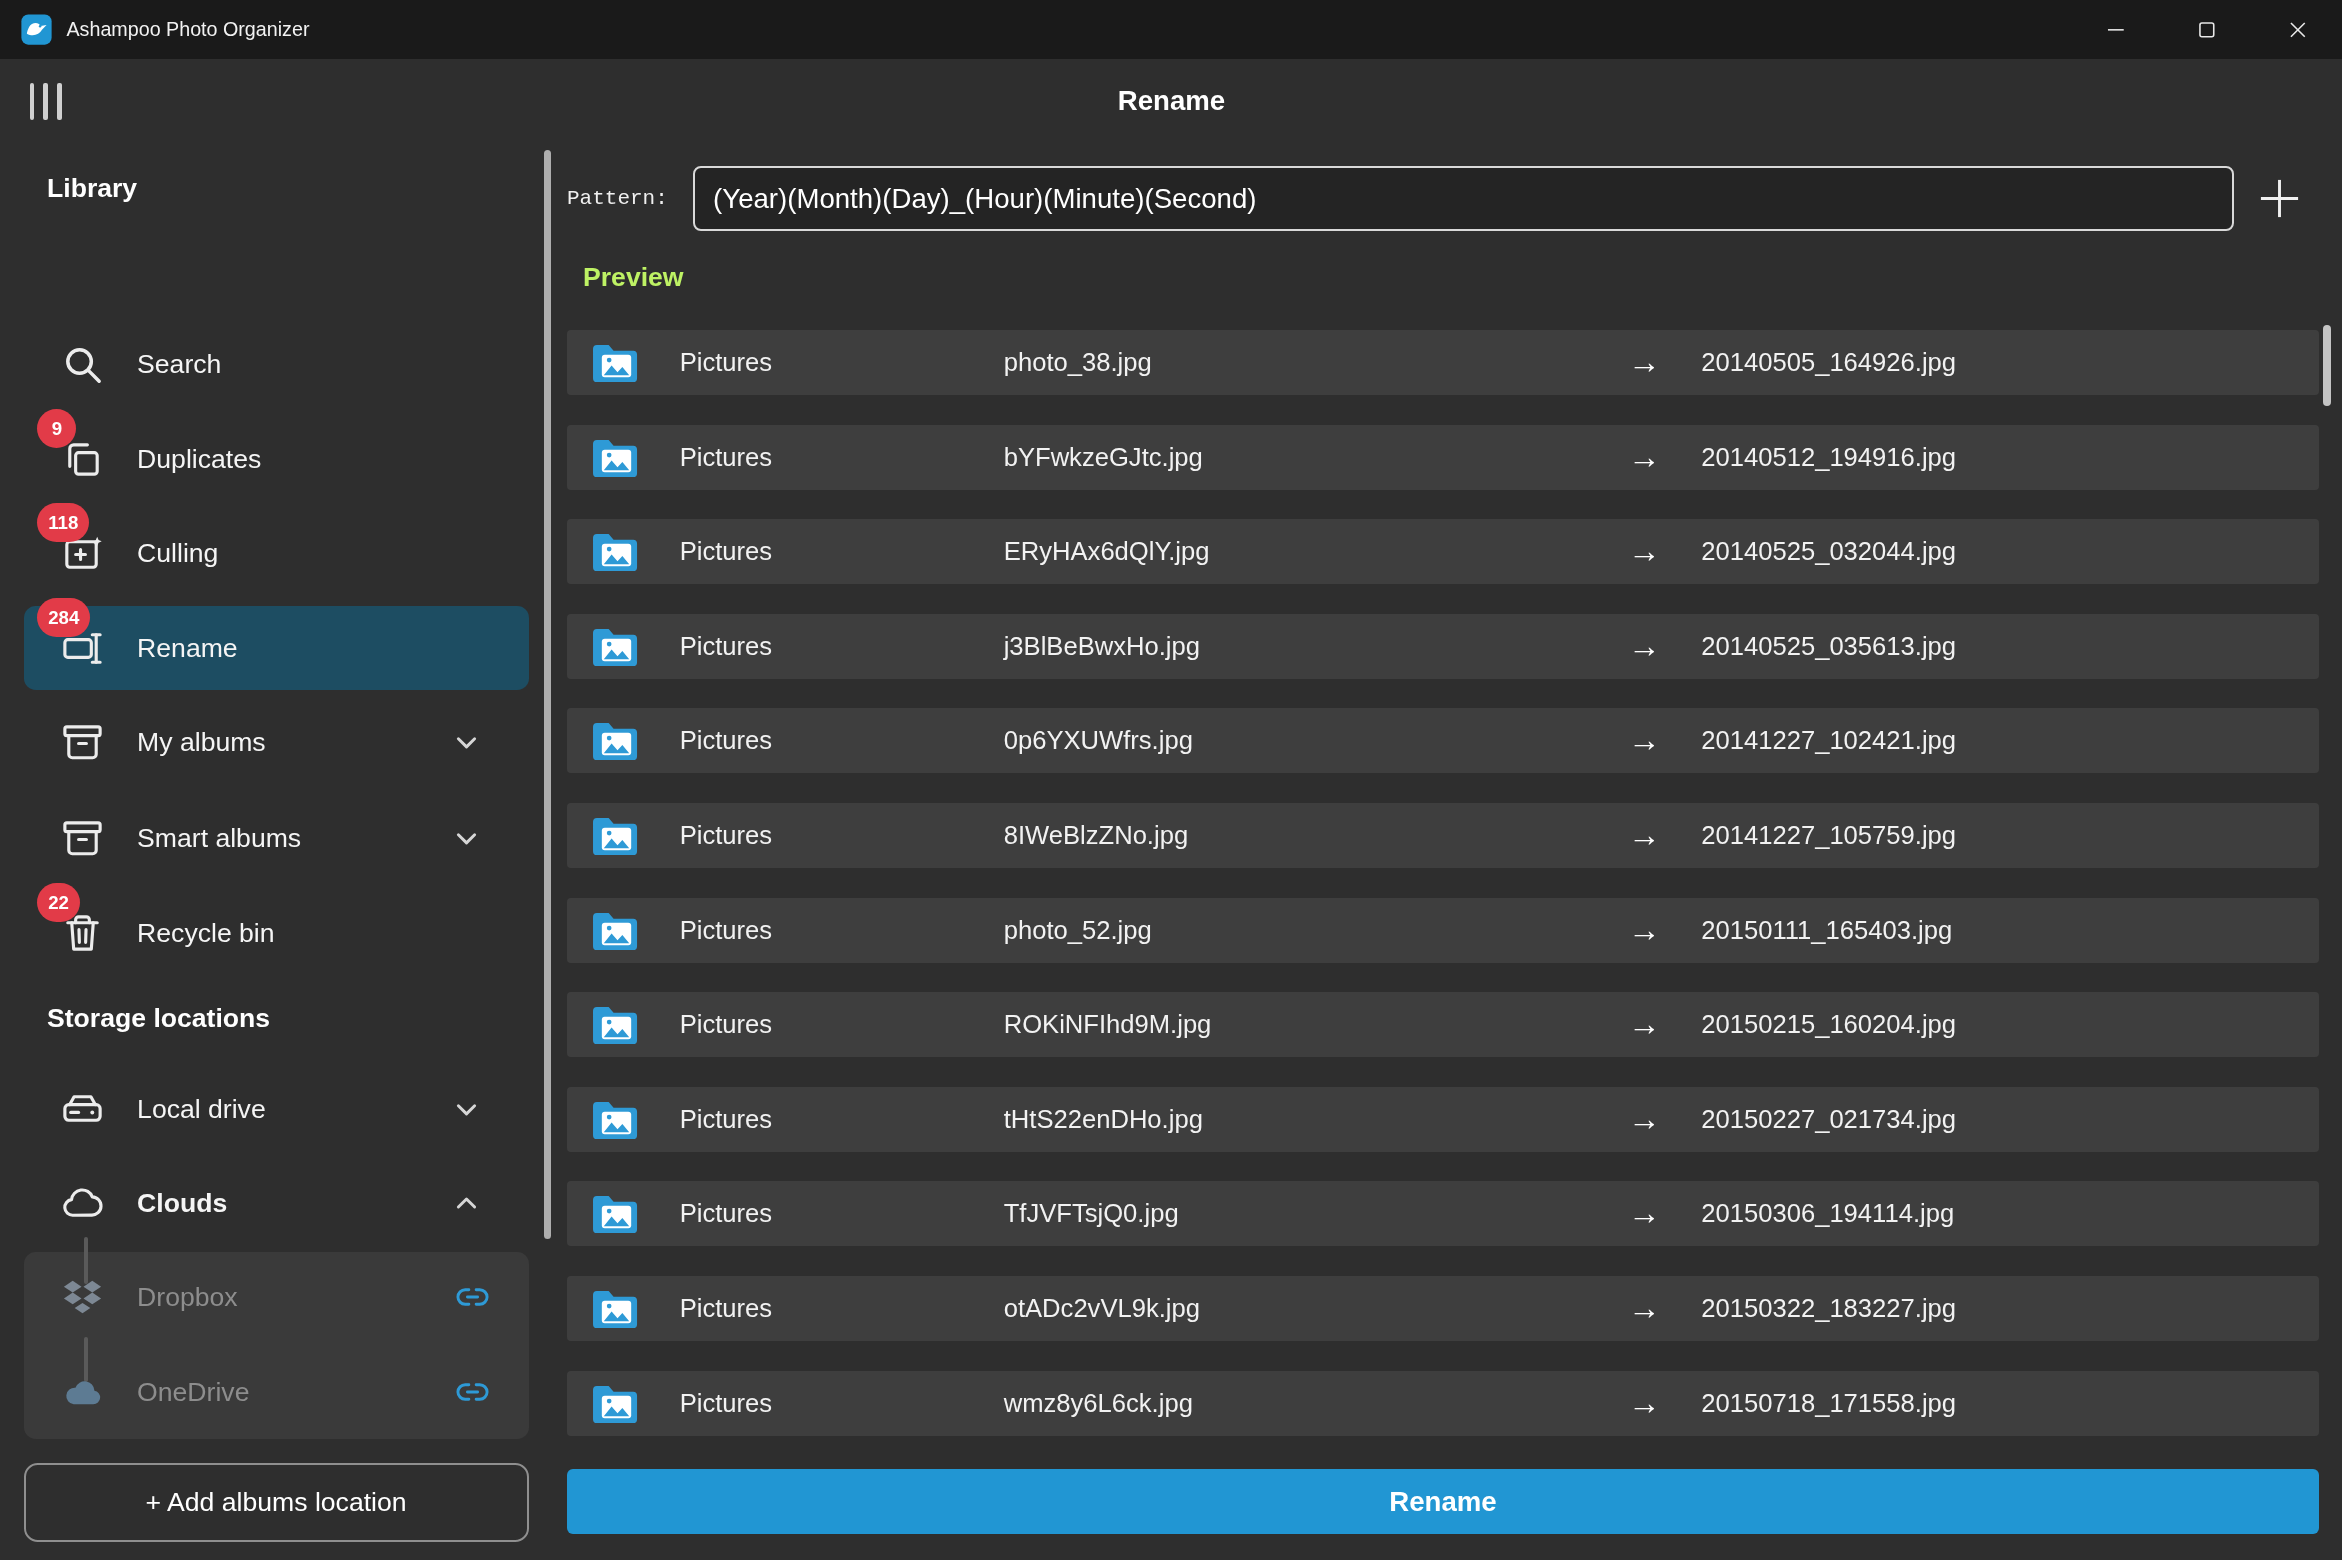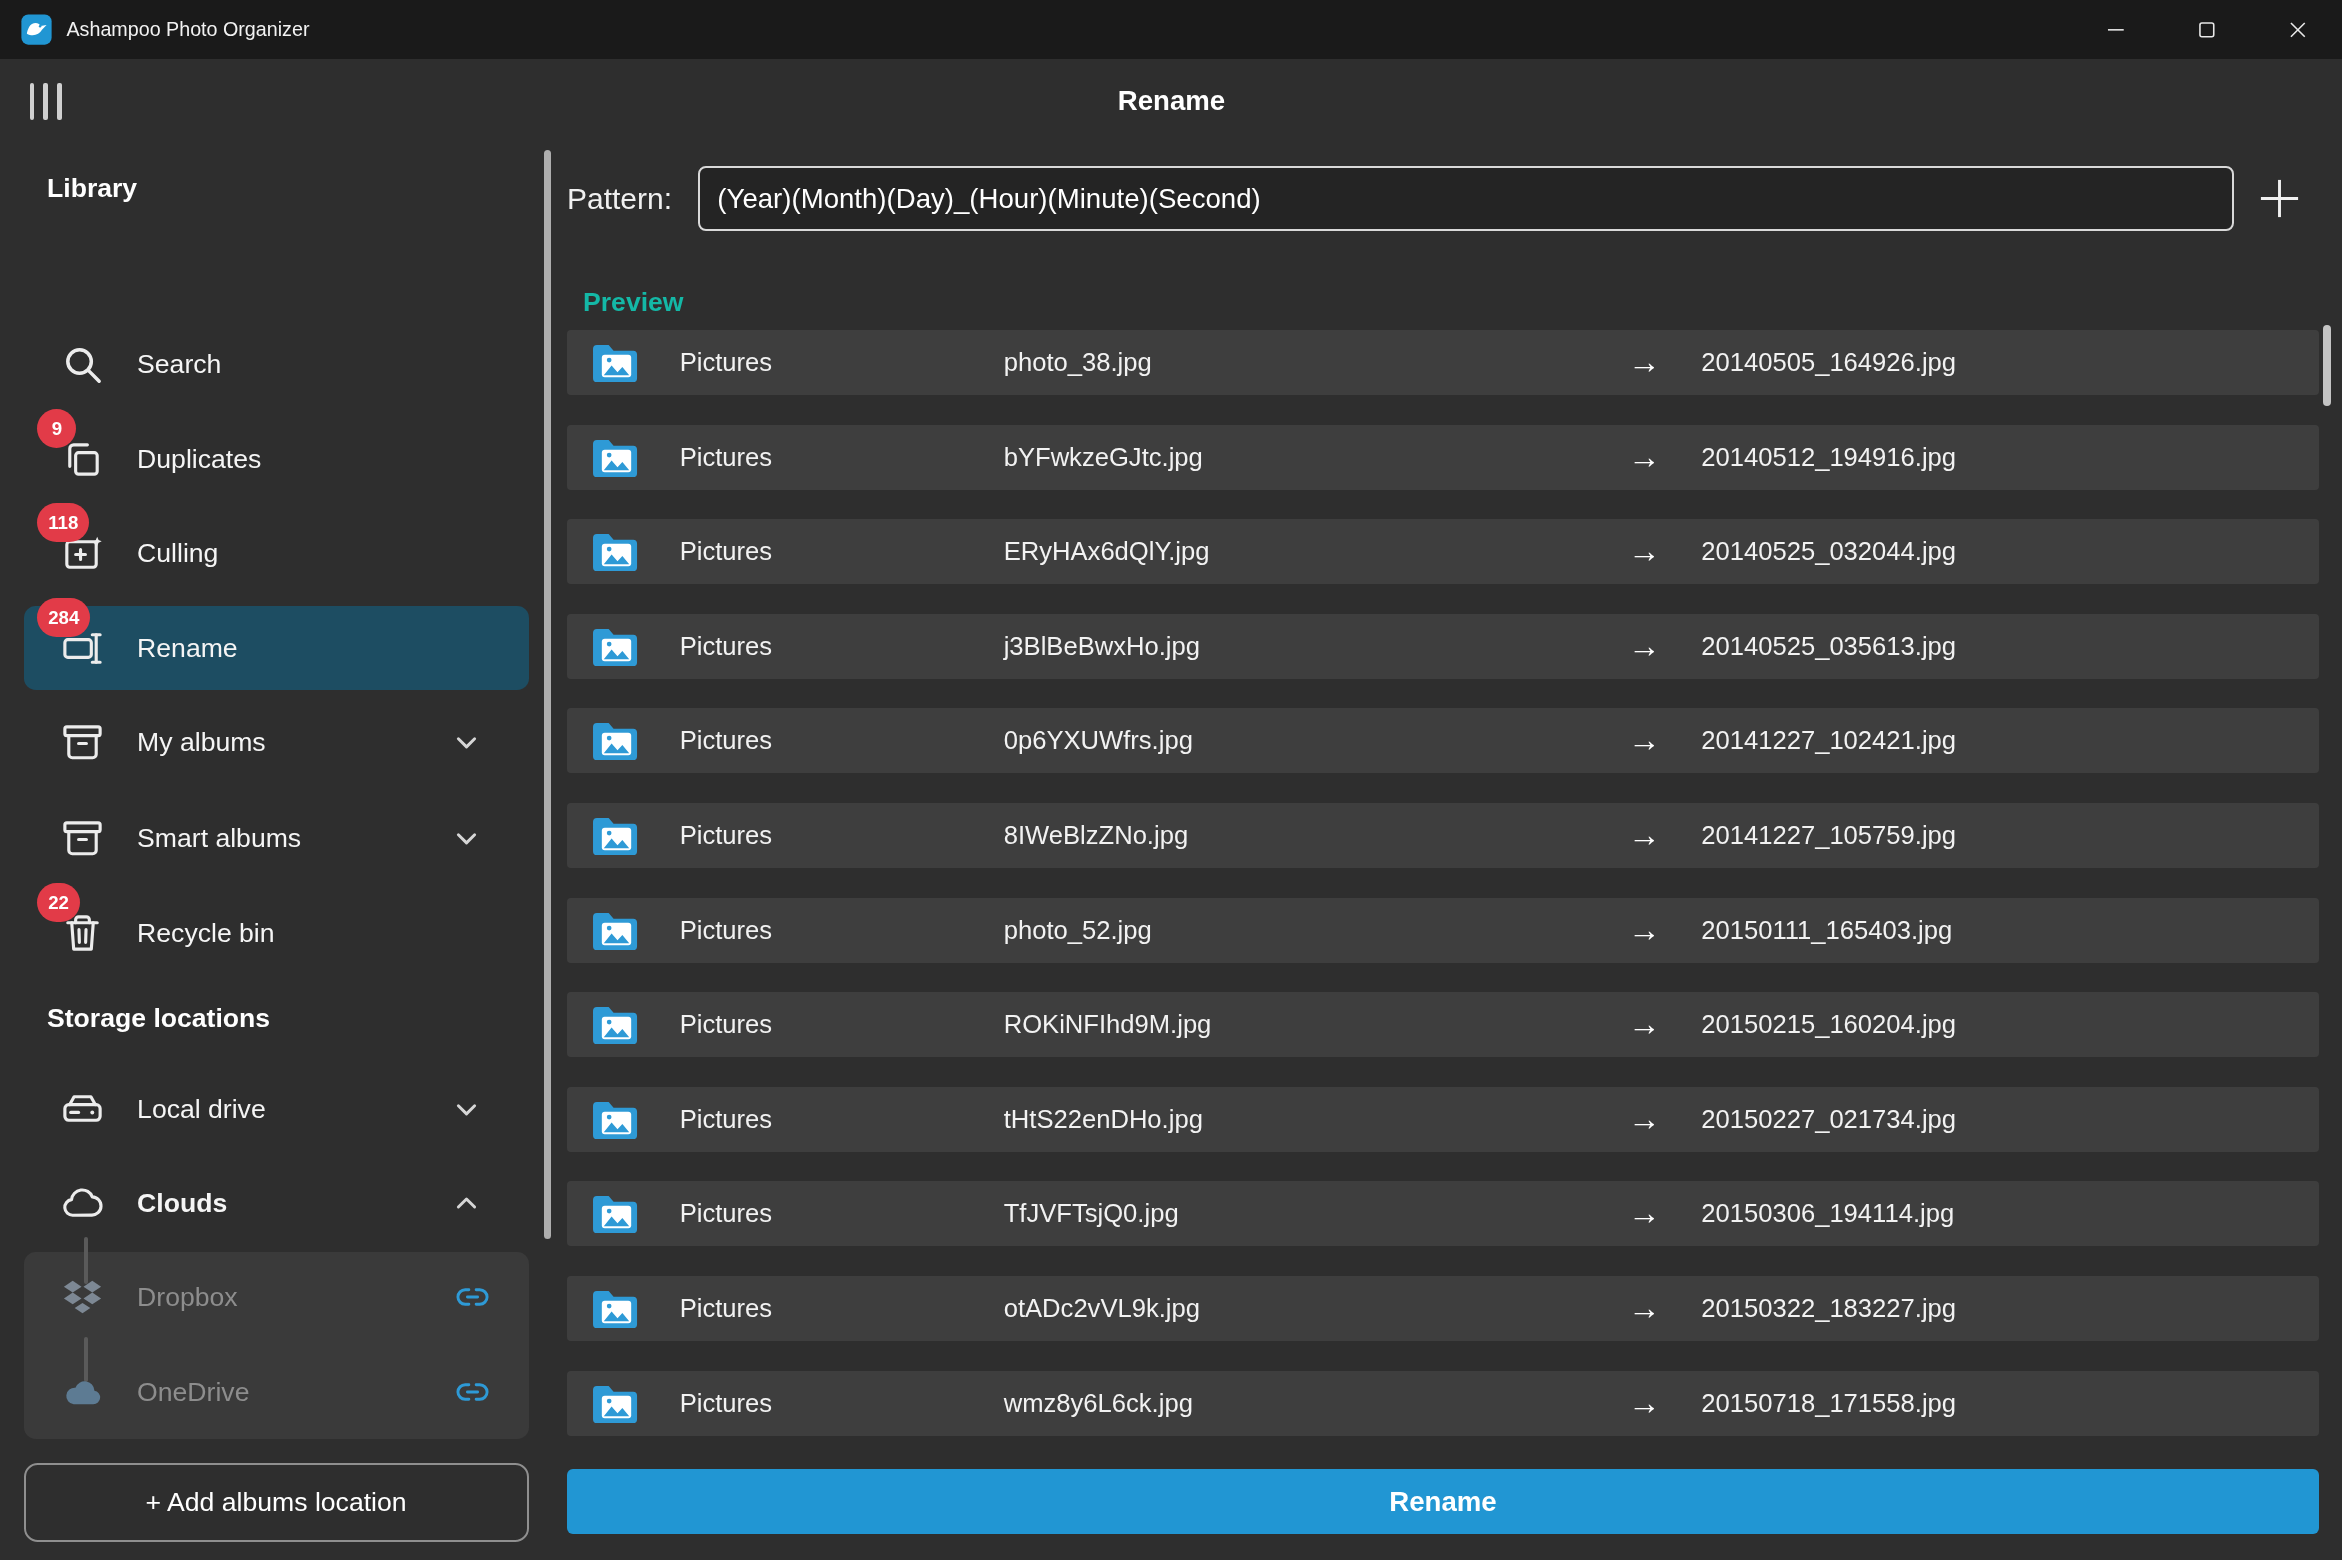--- a/index.html
+++ b/index.html
@@ -45,28 +45,28 @@
   .group-bg { position:absolute; left:23.6px; top:1252px; width:505px; height:187px; background:#3a3a3a; border-radius:11.8px; }
   .tree-line { position:absolute; left:84px; width:3.9px; background:#5a5a5a; border-radius:2px; }
   .add-storage {
     position:absolute; left:23.6px; top:1463px; width:505px; height:79px;
     border:2px solid #8f8f8f; border-radius:13.8px; display:flex; align-items:center; justify-content:center;
     font-size:26.6px; color:#fff;
   }
   .sb-scroll { position:absolute; left:544px; top:150px; width:6.9px; height:1089px; background:#aeaeae; border-radius:3.9px; }
   
   .pattern-row { position:absolute; left:567px; top:165px; width:1752px; height:67px; display:flex; align-items:center; }
-  .pattern-label { font-size:30px; margin-right:25.6px; white-space:nowrap; }
+  .pattern-label { font-size:21px; margin-right:25.6px; white-space:nowrap;font-family:Liberation Mono, monospace; }
   .pattern-input {
     flex:1; height:65px; background:#242424; border:2px solid #d9d9d9; border-radius:7.9px;
     color:#ffffff; font-size:27.6px; padding:0 17.7px; outline:none;
     font-family:"Liberation Sans", sans-serif;
   }
   .plus-btn { width:79px; height:67px; display:flex; align-items:center; justify-content:center; margin-left:5.9px; }
-  .preview-heading { position:absolute; left:583px; top:262px; font-size:26.6px; font-weight:bold; color:#14b8a6;margin-top:25px; }
+  .preview-heading { position:absolute; left:583px; top:262px; font-size:26.6px; font-weight:bold; color:#bef264; }
   .preview-list { position:absolute; left:567px; top:330px; width:1752px; display:flex; flex-direction:column; gap:29.6px; }
   .preview-row {
     height:65px; background:#3e3e3e; border-radius:3.9px;
     display:flex; align-items:center; padding-left:22.7px; font-size:25.6px; color:#f2f2f2;
   }
   .row-folder-icon { width:53px; flex:0 0 53px; margin-right:37px; display:flex; align-items:center; }
   .row-folder-label { width:324px; }
   .row-from { width:611px; }
   .row-arrow { width:59px; font-size:32.5px; font-weight:bold; text-align:center; color:#fff; }
   .row-to { margin-left:27.6px; }

